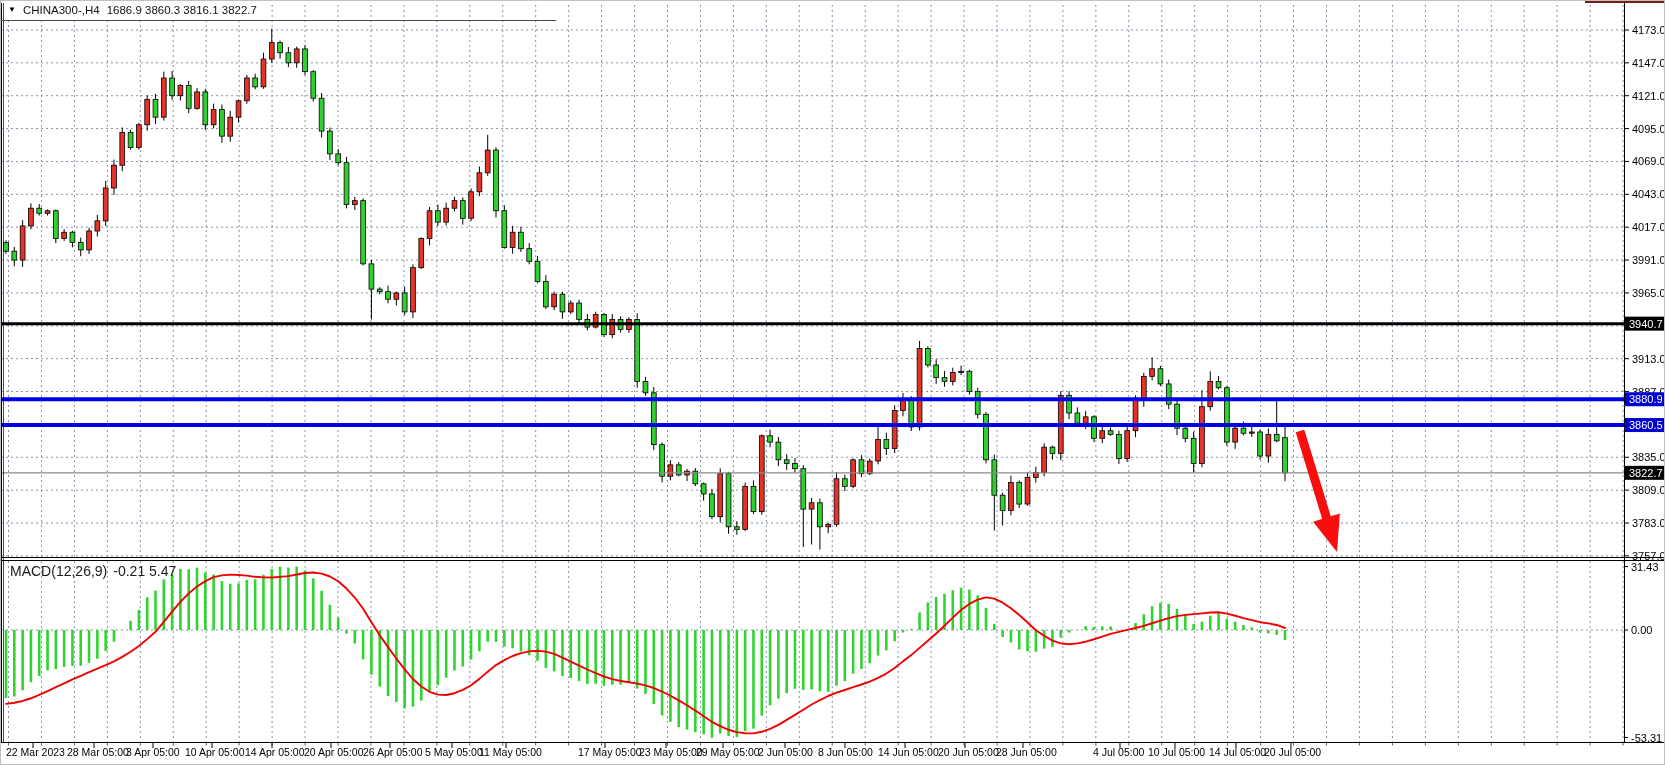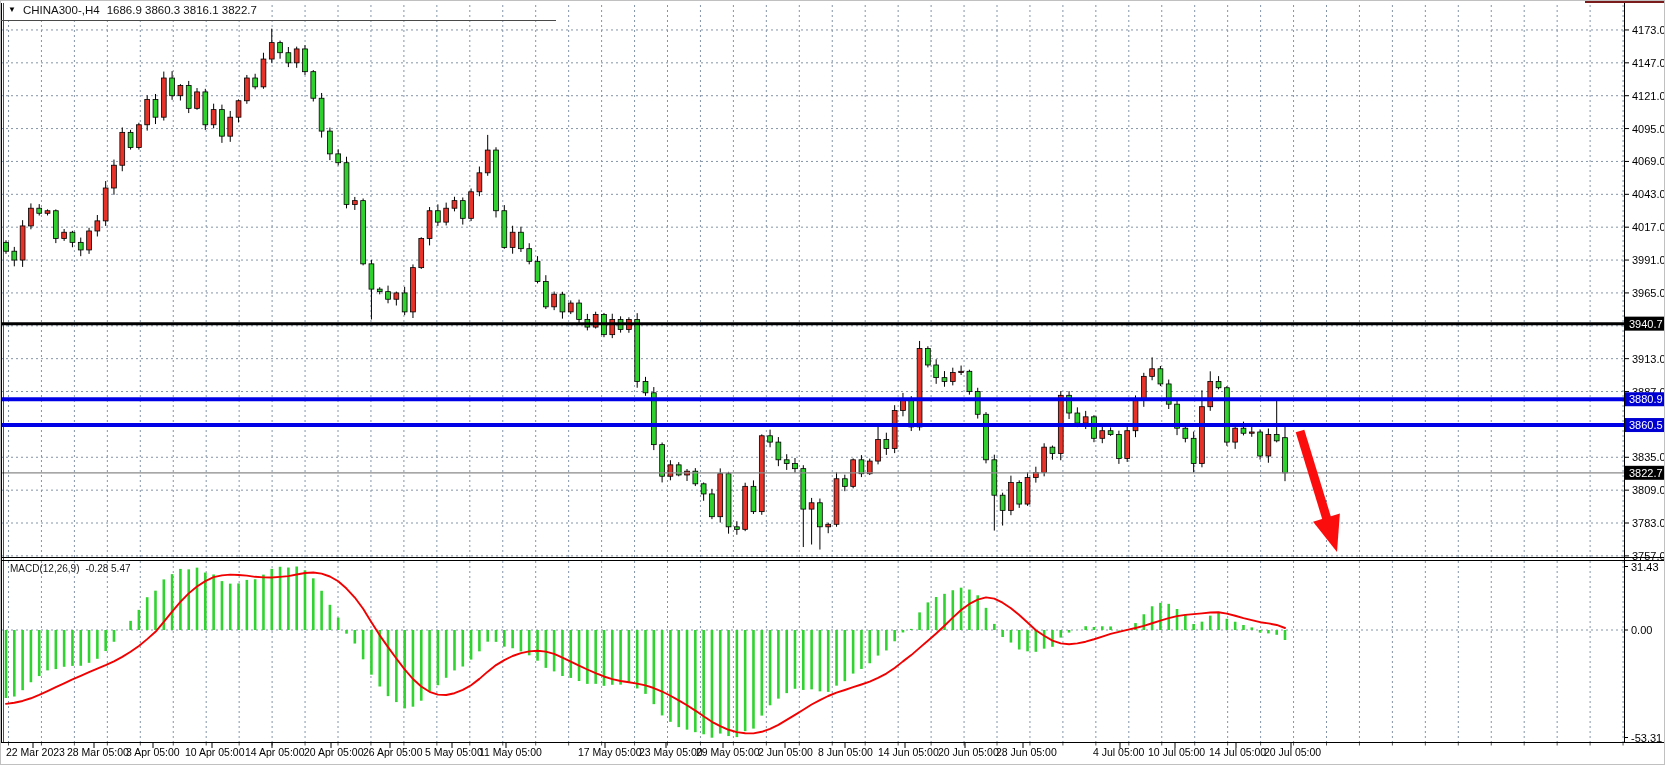--- a/index.html
+++ b/index.html
@@ -8,21 +8,21 @@
     font-family:"Liberation Sans","DejaVu Sans",sans-serif;
     overflow:hidden;border:1px solid #c0c0c0;box-sizing:border-box;
   }
   #chart-svg{position:absolute;left:0;top:0;}
   #title-bar{
     position:absolute;left:5px;top:3px;display:flex;align-items:center;gap:7px;
     font-size:11.5px;color:#111;background:#fff;padding:0 6px 1px 2px;z-index:5;
   }
   #title-bar .tri{font-size:8px;color:#000;line-height:1;cursor:pointer;}
   #macd-label{
-    position:absolute;left:9px;top:562px;font-size:10px;color:#1a1a1a;
+    position:absolute;left:9px;top:562px;font-size:14px;color:#1a1a1a;
     background:transparent;z-index:5;display:flex;gap:6px;
   }
   .top-strip{position:absolute;right:0;top:0;width:79px;height:2px;background:#7a1c1c;z-index:6;}
   text{font-family:"Liberation Sans","DejaVu Sans",sans-serif;}
 </style>
 </head>
 <body>
 
 <div id="chart-root">
   <svg id="chart-svg" width="1665" height="765">
@@ -790,17 +790,17 @@
     </svg>
 
   <div id="title-bar">
     <span class="tri">▼</span>
     <span>CHINA300-,H4</span>
     <span>1686.9 3860.3 3816.1 3822.7</span>
   </div>
 
   <div id="macd-label">
     <span>MACD(12,26,9)</span>
-    <span>-0.28 5.47</span>
+    <span>-0.21 5.47</span>
   </div>
 
   <div class="top-strip"></div>
 </div>
 
 </body></html>

